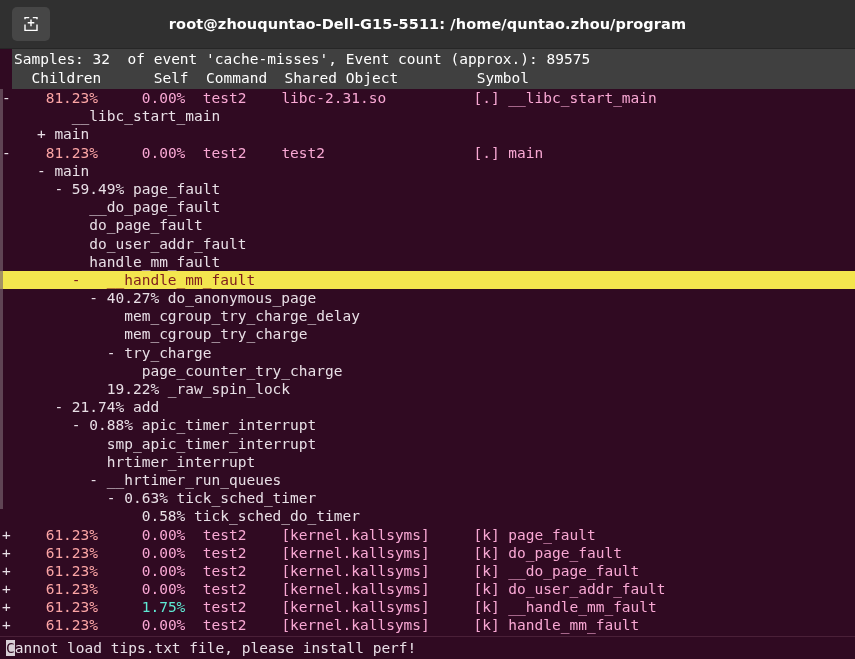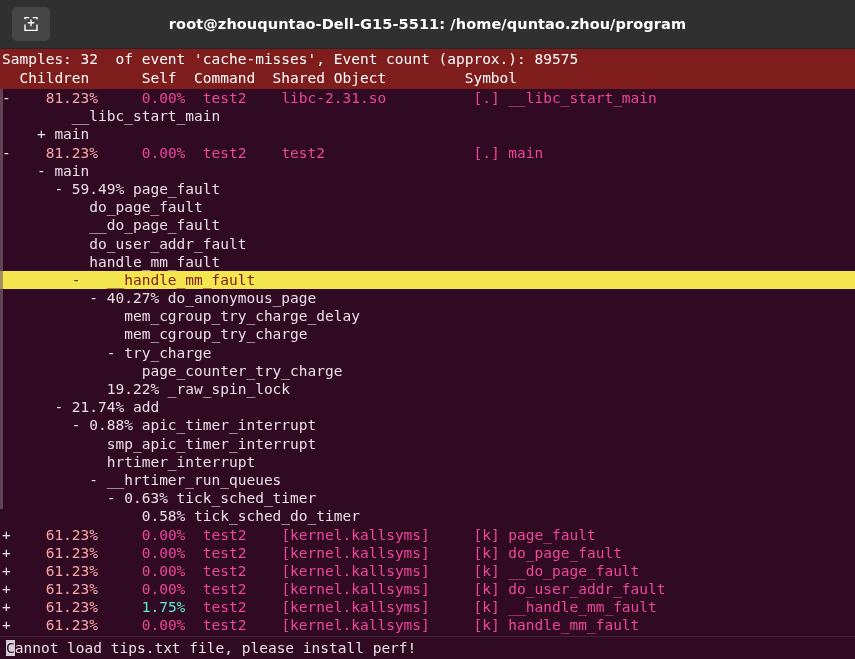--- a/index.html
+++ b/index.html
@@ -77,25 +77,26 @@
   #scroll-thumb {
     position: absolute;
     left: 0;
     width: 3px;
     background: #7a6470;
     opacity: 0.65;
   }
 
   
   #perf-header {
-    background: #7f1d1d;
+    background: #404040;
     color: #ffffff;
     font-size: 14.5px;
     line-height: 19px;
     padding: 1px 0 1px 0;
+    margin-left: 12px;
   }
   .hdr-line {
     white-space: pre;
     height: 19px;
     padding-left: 2px;
   }
 
   
   #rows {
     position: relative;
@@ -108,21 +109,21 @@
     color: #e8dfe6;
     padding-left: 2px;
     letter-spacing: 0;
   }
   .row.sel {
     background: #f3e64e;
     color: #7f1d1d;
   }
   .c-red      { color: #fca5a5; }
   .c-olive    { color: #5eead4; }
-  .c-white    { color: #ec4899; }
+  .c-white    { color: #f9a8d4; }
 
   
   #statusbar {
     position: absolute;
     left: 0; right: 0; bottom: 0;
     height: 22px;
     line-height: 22px;
     background: #300a22;
     color: #e8dfe6;
     font-size: 14.5px;
@@ -163,22 +164,22 @@
       <div class="hdr-line">  Children      Self  Command  Shared Object         Symbol</div>
     </div>
 
     <div id="rows">
         <div class="row"><span>- </span><span class="c-red">   81.23%</span><span class="c-white">     0.00%</span><span class="c-white">  test2    </span><span class="c-white">libc-2.31.so          </span><span class="c-white">[.] __libc_start_main</span></div>
         <div class="row"><span>        __libc_start_main</span></div>
         <div class="row"><span>    + main</span></div>
         <div class="row"><span>- </span><span class="c-red">   81.23%</span><span class="c-white">     0.00%</span><span class="c-white">  test2    </span><span class="c-white">test2                 </span><span class="c-white">[.] main</span></div>
         <div class="row"><span>    - main</span></div>
         <div class="row"><span>      - 59.49% page_fault</span></div>
+        <div class="row"><span>          __do_page_fault</span></div>
         <div class="row"><span>          do_page_fault</span></div>
-        <div class="row"><span>          __do_page_fault</span></div>
         <div class="row"><span>          do_user_addr_fault</span></div>
         <div class="row"><span>          handle_mm_fault</span></div>
         <div class="row sel"><span>        -   __handle_mm_fault</span></div>
         <div class="row"><span>          - 40.27% do_anonymous_page</span></div>
         <div class="row"><span>              mem_cgroup_try_charge_delay</span></div>
         <div class="row"><span>              mem_cgroup_try_charge</span></div>
         <div class="row"><span>            - try_charge</span></div>
         <div class="row"><span>                page_counter_try_charge</span></div>
         <div class="row"><span>            19.22% _raw_spin_lock</span></div>
         <div class="row"><span>      - 21.74% add</span></div>

